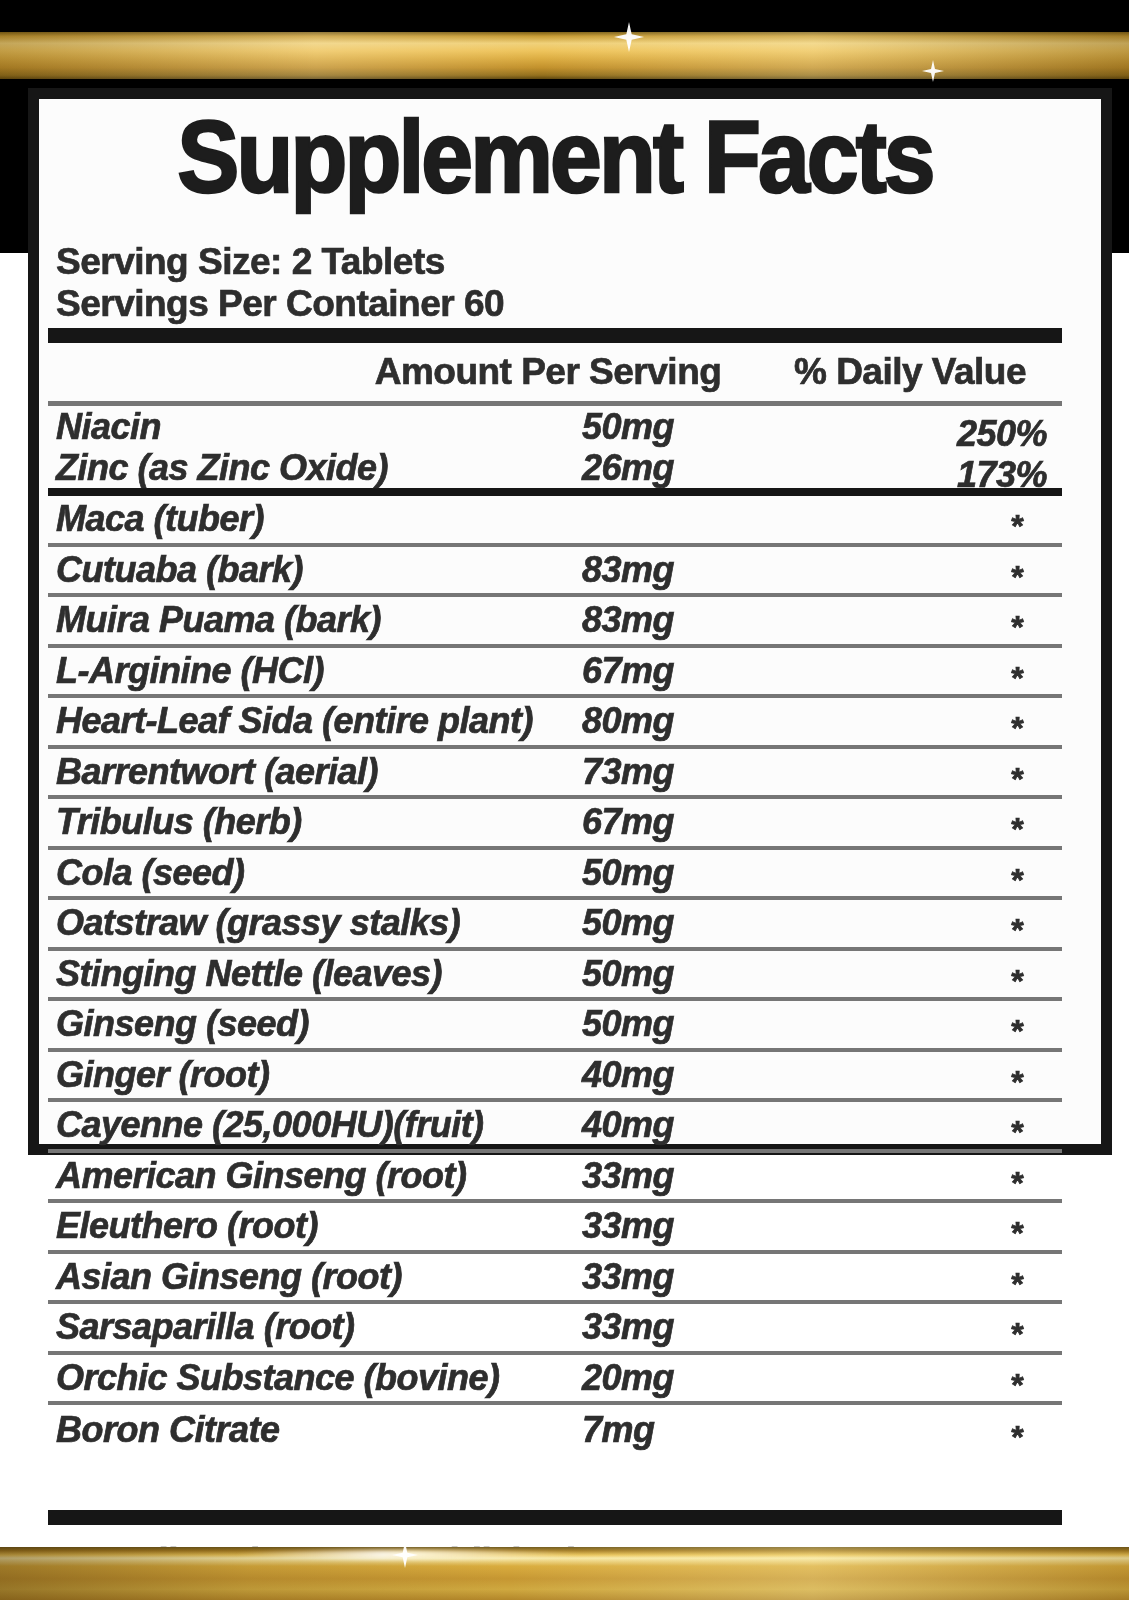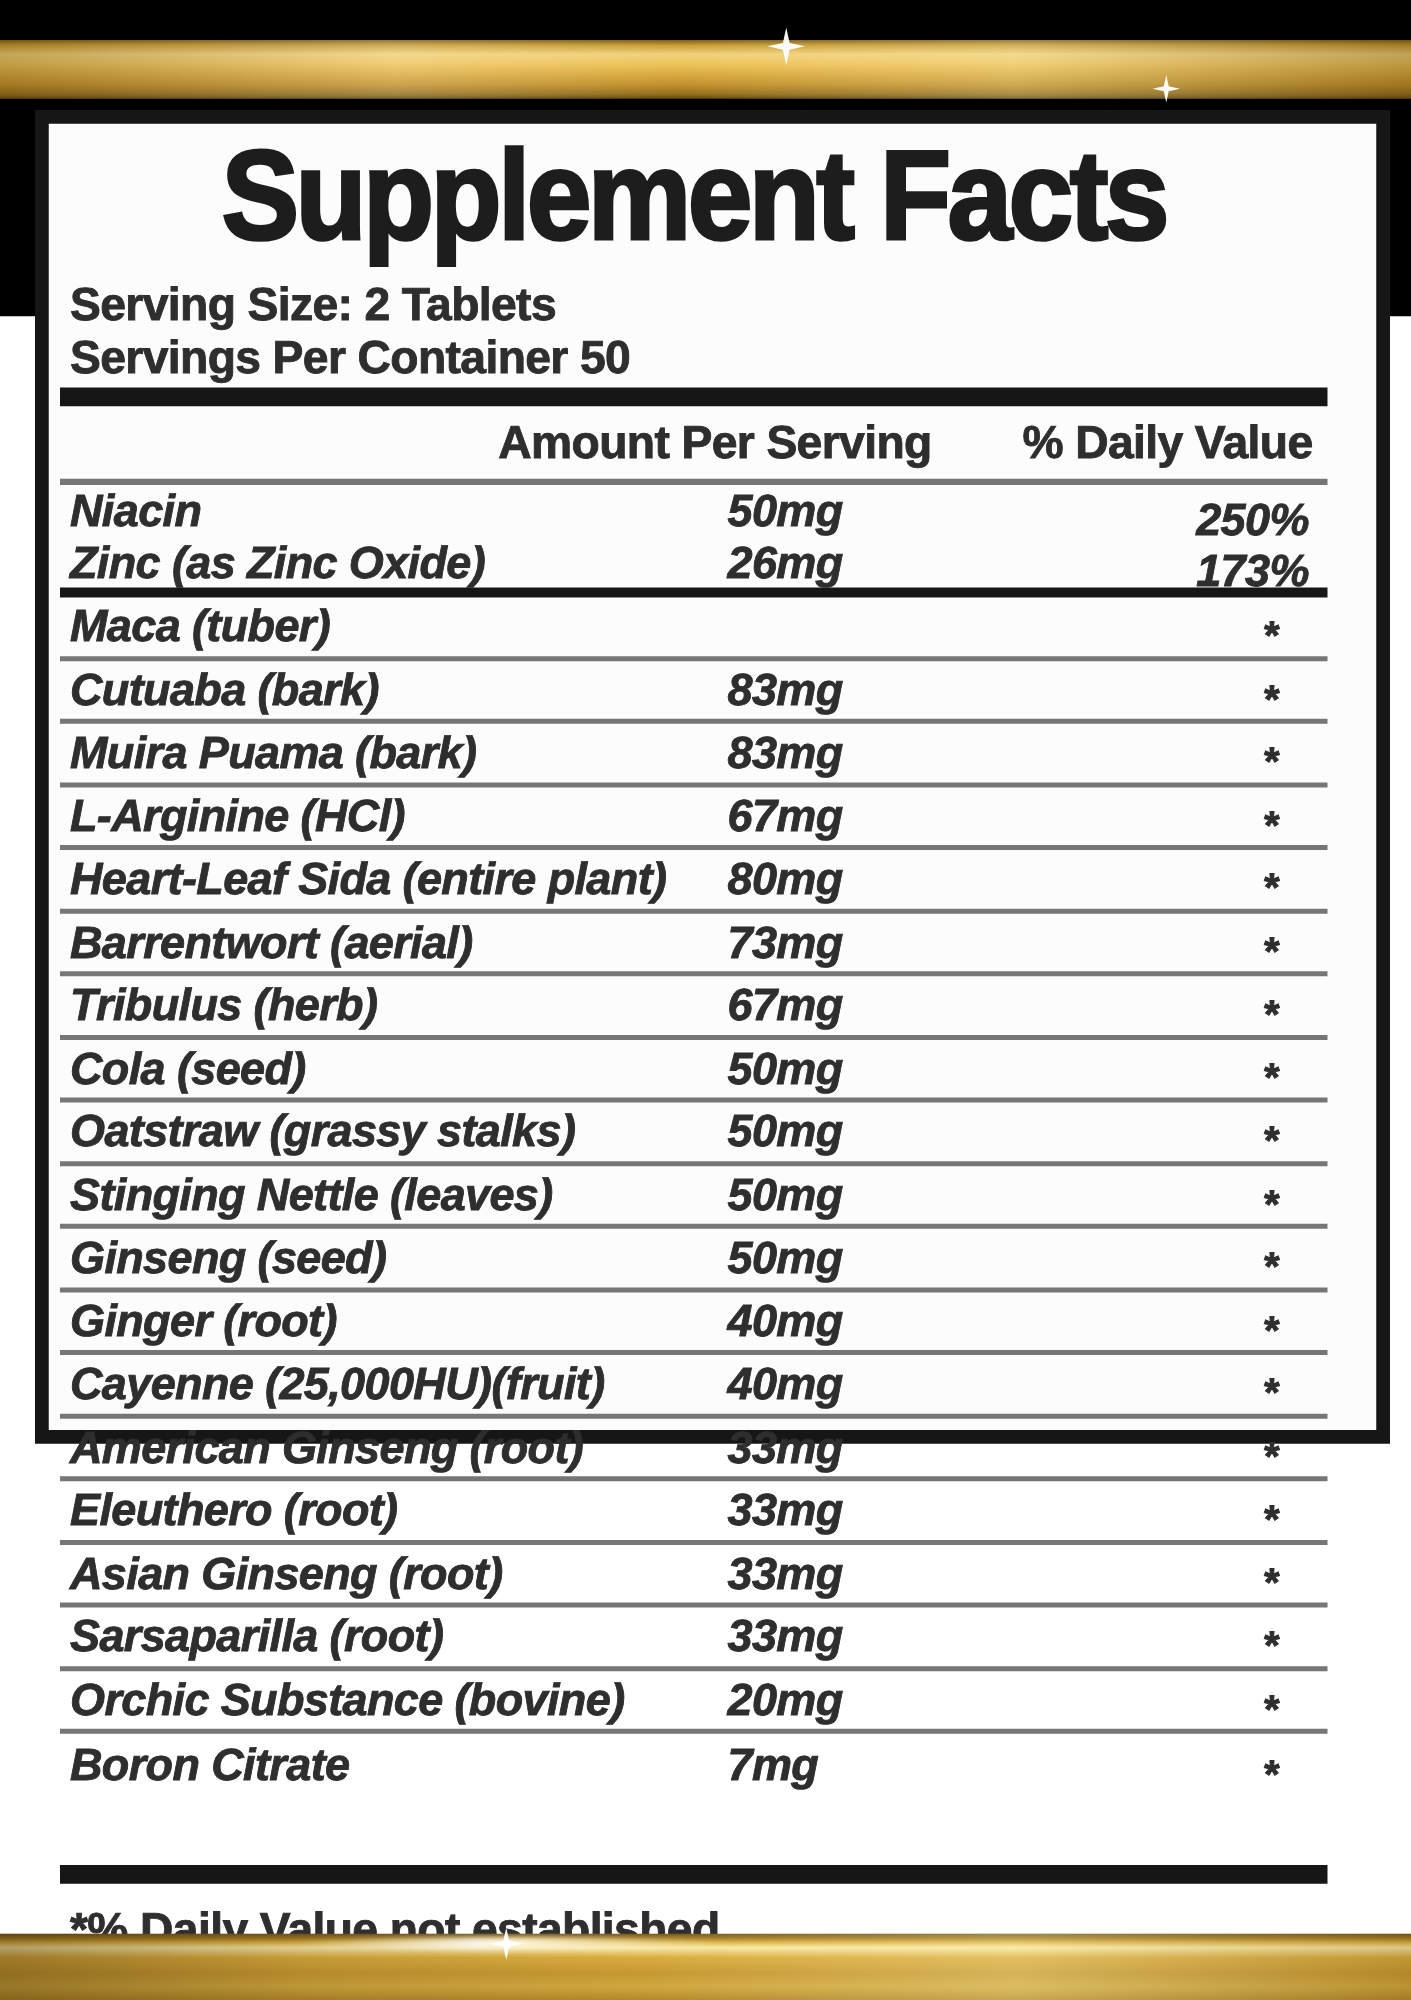--- a/index.html
+++ b/index.html
@@ -75,37 +75,36 @@
     text-align:center;
     font-size:96px;font-weight:bold;
     letter-spacing:-3px;
     color:#1d1d1d;
     -webkit-text-stroke:2.4px #1d1d1d;
     transform:scale(.97,1.06);
     transform-origin:center;
     white-space:nowrap;
   }
   .serving{
-    margin-top:10px;
+    margin-top:28px;
     padding-left:8px;
     font-size:37px;font-weight:bold;
     line-height:42px;
     letter-spacing:-0.5px;
   }
   .bar{background:var(--bar-black);width:100%;}
   .bar-serving{height:15px;margin-top:3px;}
   .head-row{
     position:relative;height:58px;
     font-size:37px;font-weight:bold;letter-spacing:-0.5px;
     white-space:nowrap;
   }
   .head-row span{
     position:absolute;top:50%;
     transform:translate(-50%,-50%);
-    margin-left:24px;
   }
   .h-amt{left:500px;}
   .h-dv{left:862px;}
   .grayline{height:5px;background:var(--line-gray);width:100%;}
 
   .row{
     display:flex;align-items:center;
     font-size:36px;font-weight:bold;
     letter-spacing:-0.5px;
     white-space:nowrap;
@@ -136,21 +135,21 @@
     <div class="sparkle s1"></div>
     <div class="sparkle s2"></div>
   </div>
 
   <div class="panel">
 
     <div class="title">Supplement Facts</div>
 
     <div class="serving">
       <div>Serving Size: 2 Tablets</div>
-      <div>Servings Per Container 50</div>
+      <div>Servings Per Container 60</div>
     </div>
 
     <div class="bar bar-serving"></div>
 
     <div class="head-row">
       <span class="h-amt">Amount Per Serving</span>
       <span class="h-dv">% Daily Value</span>
     </div>
 
     <div class="grayline"></div>

